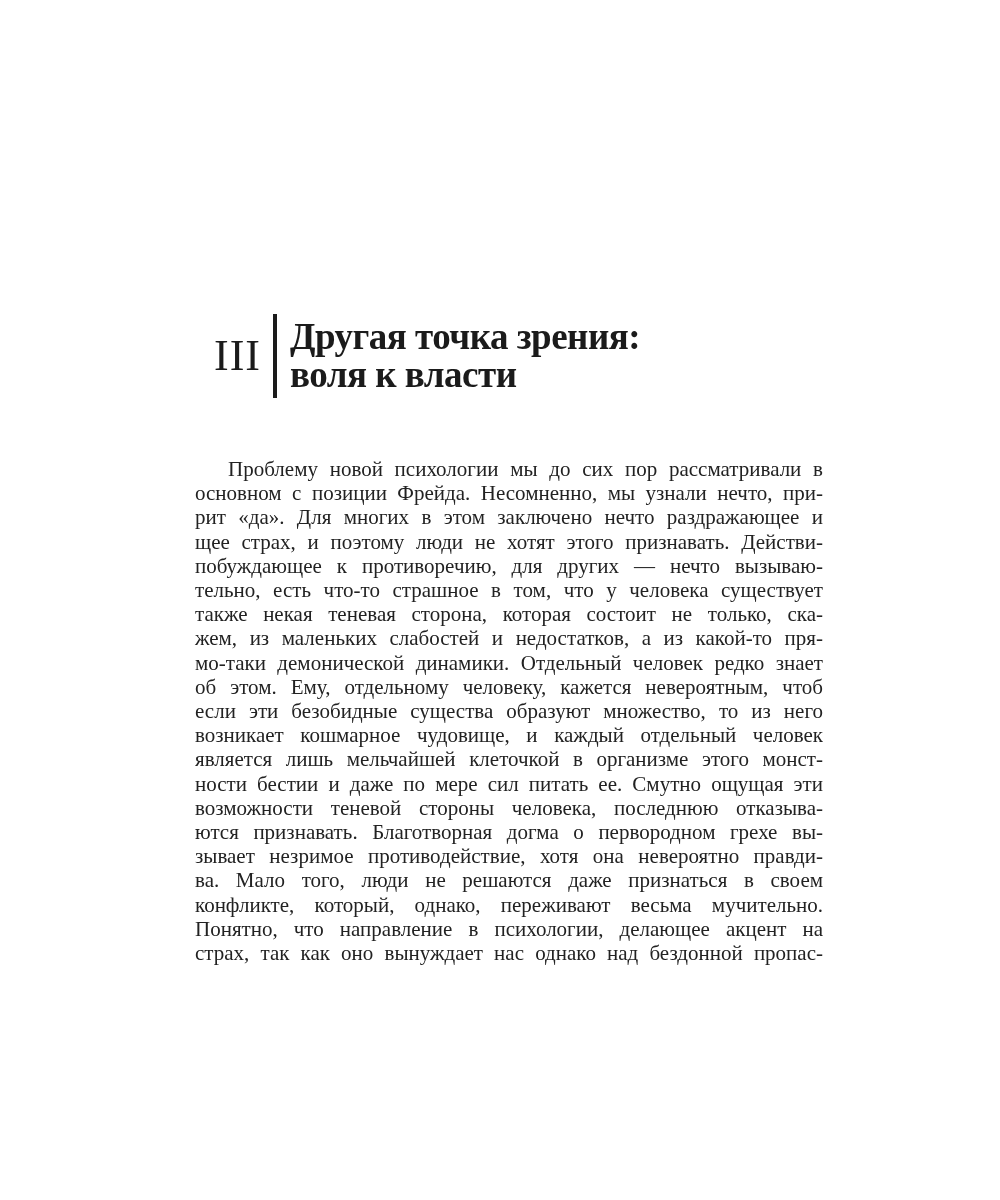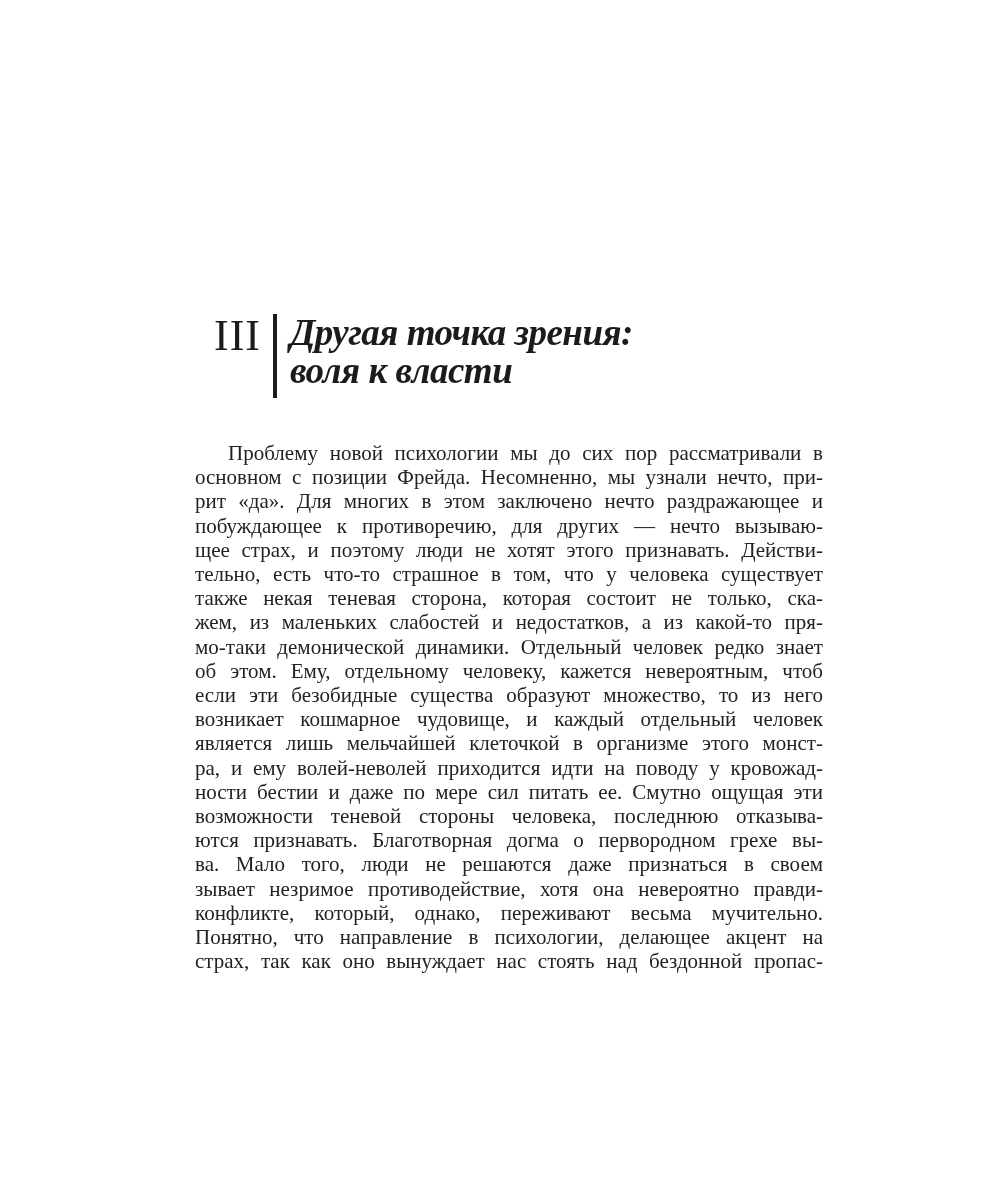--- a/index.html
+++ b/index.html
@@ -14,20 +14,21 @@
     background: #ffffff;
     font-family: "Liberation Serif", serif;
     color: #1c1c1c;
     overflow: hidden;
   }
   .chapter-heading {
     position: absolute;
     top: 314px;
     left: 195px;
     display: flex;
+    align-items: center;
   }
   .chapter-number {
     font-size: 44px;
     line-height: 44px;
     font-weight: 400;
     width: 66px;
     text-align: right;
     padding-right: 12px;
     letter-spacing: 1px;
     color: #1b1b1b;
@@ -38,73 +39,72 @@
     background: #1b1b1b;
     flex: 0 0 auto;
   }
   .chapter-title {
     padding-left: 13px;
     font-weight: 700;
     font-size: 37px;
     line-height: 38px;
     letter-spacing: -0.5px;
     color: #1b1b1b;
-    font-style: italic;
   }
   .body-paragraph {
     position: absolute;
     top: 441px;
     left: 195px;
     width: 628px;
   }
   .text-line {
     font-size: 21px;
     line-height: 24.2px;
     text-align: justify;
     text-align-last: justify;
     -moz-text-align-last: justify;
     white-space: nowrap;
     color: #222222;
   }
   .text-line:first-child {
     padding-left: 33px;
+    margin-top: 16px;
   }
 </style>
 </head>
 <body>
 
 <div class="page">
 
   <div class="chapter-heading">
     <div class="chapter-number">III</div>
     <div class="chapter-divider"></div>
     <div class="chapter-title">
       <div>Другая точка зрения:</div>
       <div>воля к власти</div>
     </div>
   </div>
 
   <div class="body-paragraph">
       <div class="text-line">Проблему новой психологии мы до сих пор рассматривали в</div>
       <div class="text-line">основном с позиции Фрейда. Несомненно, мы узнали нечто, при-</div>
       <div class="text-line">рит «да». Для многих в этом заключено нечто раздражающее и</div>
+      <div class="text-line">щее страх, и поэтому люди не хотят этого признавать. Действи-</div>
       <div class="text-line">побуждающее к противоречию, для других — нечто вызываю-</div>
-      <div class="text-line">щее страх, и поэтому люди не хотят этого признавать. Действи-</div>
       <div class="text-line">тельно, есть что-то страшное в том, что у человека существует</div>
       <div class="text-line">также некая теневая сторона, которая состоит не только, ска-</div>
       <div class="text-line">жем, из маленьких слабостей и недостатков, а из какой-то пря-</div>
       <div class="text-line">мо-таки демонической динамики. Отдельный человек редко знает</div>
       <div class="text-line">об этом. Ему, отдельному человеку, кажется невероятным, чтоб</div>
       <div class="text-line">если эти безобидные существа образуют множество, то из него</div>
       <div class="text-line">возникает кошмарное чудовище, и каждый отдельный человек</div>
       <div class="text-line">является лишь мельчайшей клеточкой в организме этого монст-</div>
-      <div class="text-line">ра, и ему волей-неволей приходится идти на поводу у кровожад-</div>
       <div class="text-line">ности бестии и даже по мере сил питать ее. Смутно ощущая эти</div>
       <div class="text-line">возможности теневой стороны человека, последнюю отказыва-</div>
       <div class="text-line">ются признавать. Благотворная догма о первородном грехе вы-</div>
+      <div class="text-line">зывает незримое противодействие, хотя она невероятно правди-</div>
       <div class="text-line">ва. Мало того, люди не решаются даже признаться в своем</div>
-      <div class="text-line">зывает незримое противодействие, хотя она невероятно правди-</div>
       <div class="text-line">конфликте, который, однако, переживают весьма мучительно.</div>
       <div class="text-line">Понятно, что направление в психологии, делающее акцент на</div>
-      <div class="text-line">страх, так как оно вынуждает нас стоять над бездонной пропас-</div>
+      <div class="text-line">страх, так как оно вынуждает нас однако над бездонной пропас-</div>
     </div>
 
 </div>
 
 </body></html>

